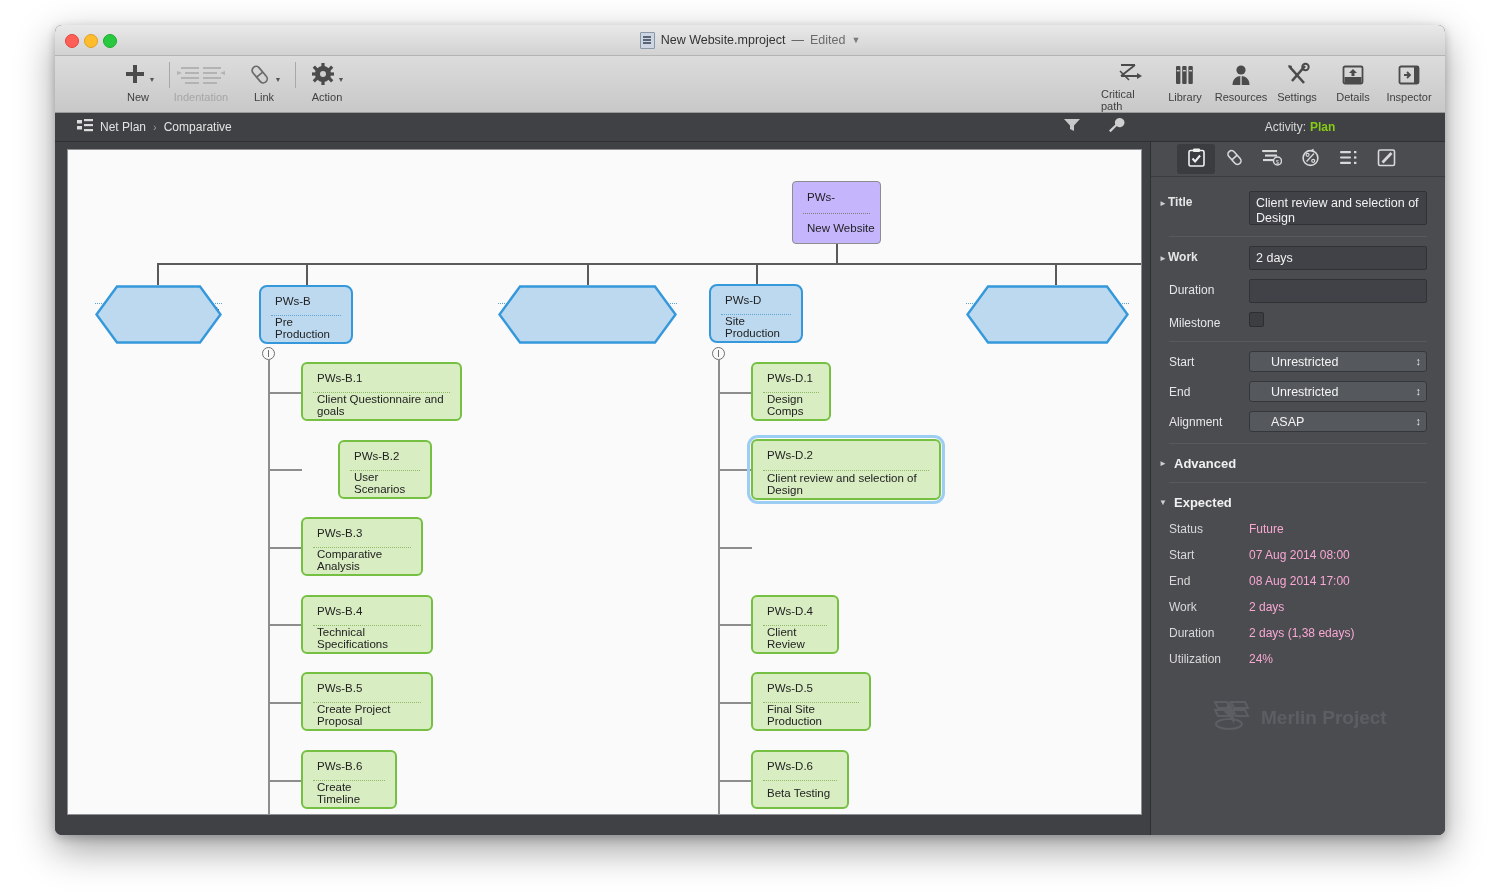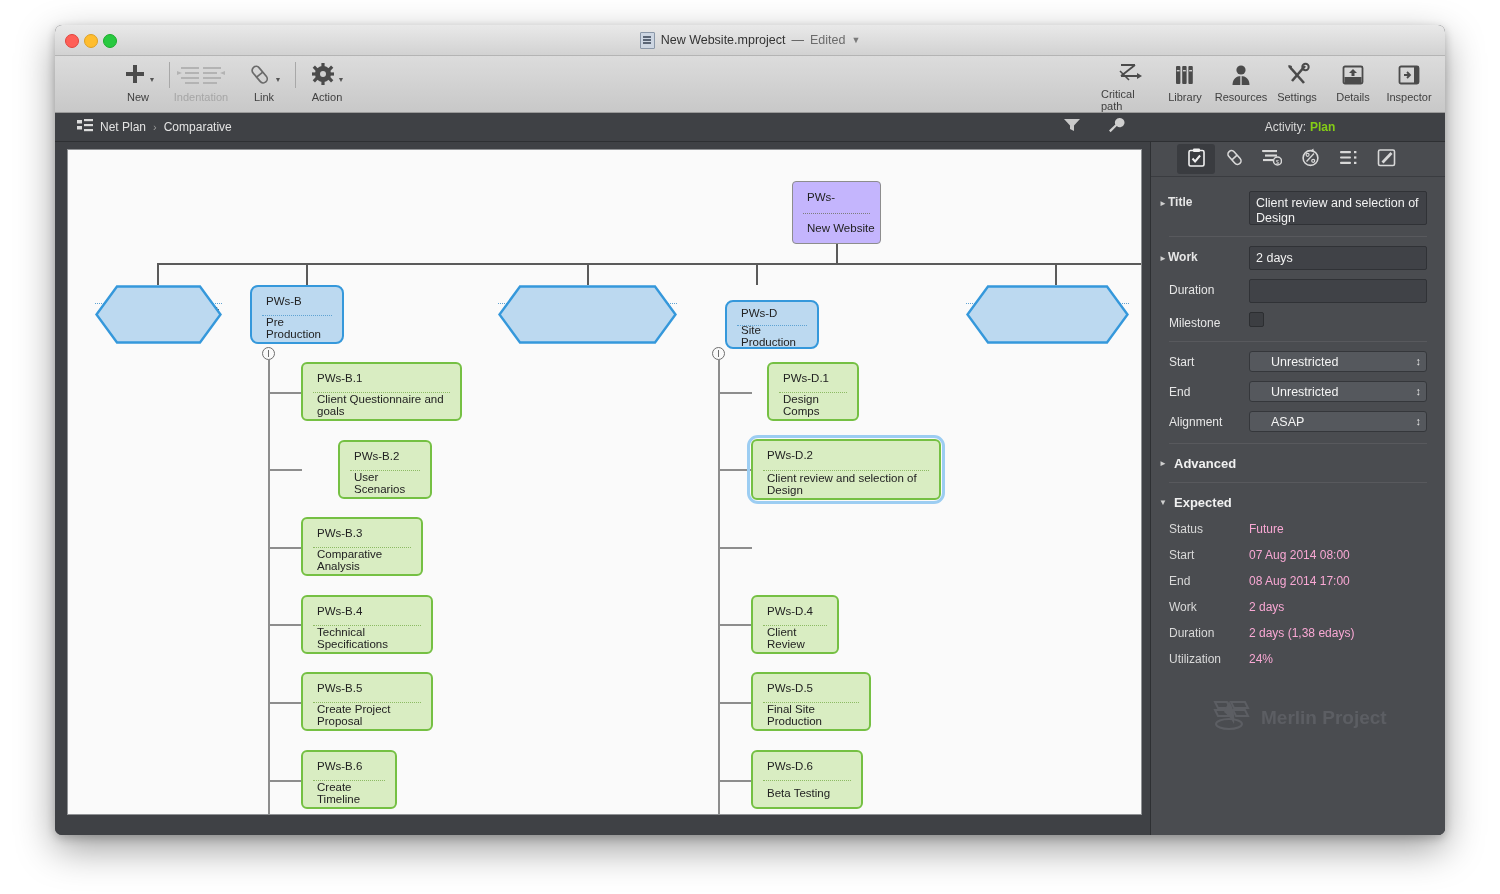--- a/index.html
+++ b/index.html
@@ -400,36 +400,36 @@
 
         <div class="hexwrap" style="left:27px;top:135px;width:127px;height:59px;">
           <svg width="127" height="59" viewBox="0 0 127 59">
             <path d="M22 1.5 H105 L125.5 29.5 L105 57.5 H22 L1.5 29.5 Z" fill="#bcd9f0" stroke="#3598db" stroke-width="2.4"></path>
           </svg>
           <div class="nid">PWs-A</div>
           <div class="ndiv"></div>
           <div class="nlb">Project Start</div>
         </div>
 
-        <div class="node n-task-blue" style="left:182px;top:135px;width:94px;height:59px;">
+        <div class="node n-task-blue" style="left:191px;top:135px;width:94px;height:59px;">
           <div class="nid">PWs-B</div>
           <div class="ndiv"></div>
           <div class="nlb">Pre Production</div>
         </div>
 
         <div class="hexwrap" style="left:430px;top:135px;width:179px;height:59px;">
           <svg width="179" height="59" viewBox="0 0 179 59">
             <path d="M22 1.5 H157 L177.5 29.5 L157 57.5 H22 L1.5 29.5 Z" fill="#bcd9f0" stroke="#3598db" stroke-width="2.4"></path>
           </svg>
           <div class="nid">PWs-C</div>
           <div class="ndiv"></div>
           <div class="nlb">Pre Production finished</div>
         </div>
 
-        <div class="node n-task-blue" style="left:641px;top:150px;width:94px;height:49px;margin-left:16px;">
+        <div class="node n-task-blue" style="left:641px;top:134px;width:94px;height:59px;">
           <div class="nid">PWs-D</div>
           <div class="ndiv"></div>
           <div class="nlb">Site Production</div>
         </div>
 
         <div class="hexwrap" style="left:898px;top:135px;width:163px;height:59px;">
           <svg width="163" height="59" viewBox="0 0 163 59">
             <path d="M22 1.5 H141 L161.5 29.5 L141 57.5 H22 L1.5 29.5 Z" fill="#bcd9f0" stroke="#3598db" stroke-width="2.4"></path>
           </svg>
           <div class="nid">PWs-E</div>
@@ -461,21 +461,21 @@
           <div class="nid">PWs-B.5</div>
           <div class="ndiv"></div>
           <div class="nlb">Create Project Proposal</div>
         </div>
         <div class="node n-task-green" style="left:233px;top:600px;width:96px;height:59px;">
           <div class="nid">PWs-B.6</div>
           <div class="ndiv"></div>
           <div class="nlb">Create Timeline</div>
         </div>
 
-        <div class="node n-task-green" style="left:683px;top:212px;width:92px;height:59px;margin-left:16px;">
+        <div class="node n-task-green" style="left:683px;top:212px;width:80px;height:59px;">
           <div class="nid">PWs-D.1</div>
           <div class="ndiv"></div>
           <div class="nlb">Design Comps</div>
         </div>
 
         <div class="sel-halo" style="left:679px;top:285px;width:198px;height:69px;"></div>
         <div class="node n-task-green" style="left:683px;top:289px;width:190px;height:61px;">
           <div class="nid">PWs-D.2</div>
           <div class="ndiv"></div>
           <div class="nlb">Client review and selection of Design</div>
@@ -484,21 +484,21 @@
         <div class="node n-task-green" style="left:683px;top:445px;width:88px;height:59px;">
           <div class="nid">PWs-D.4</div>
           <div class="ndiv"></div>
           <div class="nlb">Client Review</div>
         </div>
         <div class="node n-task-green" style="left:683px;top:522px;width:120px;height:59px;">
           <div class="nid">PWs-D.5</div>
           <div class="ndiv"></div>
           <div class="nlb">Final Site Production</div>
         </div>
-        <div class="node n-task-green" style="left:683px;top:600px;width:112px;height:59px;">
+        <div class="node n-task-green" style="left:683px;top:600px;width:98px;height:59px;">
           <div class="nid">PWs-D.6</div>
           <div class="ndiv"></div>
           <div class="nlb">Beta Testing</div>
         </div>
 
       </div>
     </div>
 
     <div id="inspector">
 

